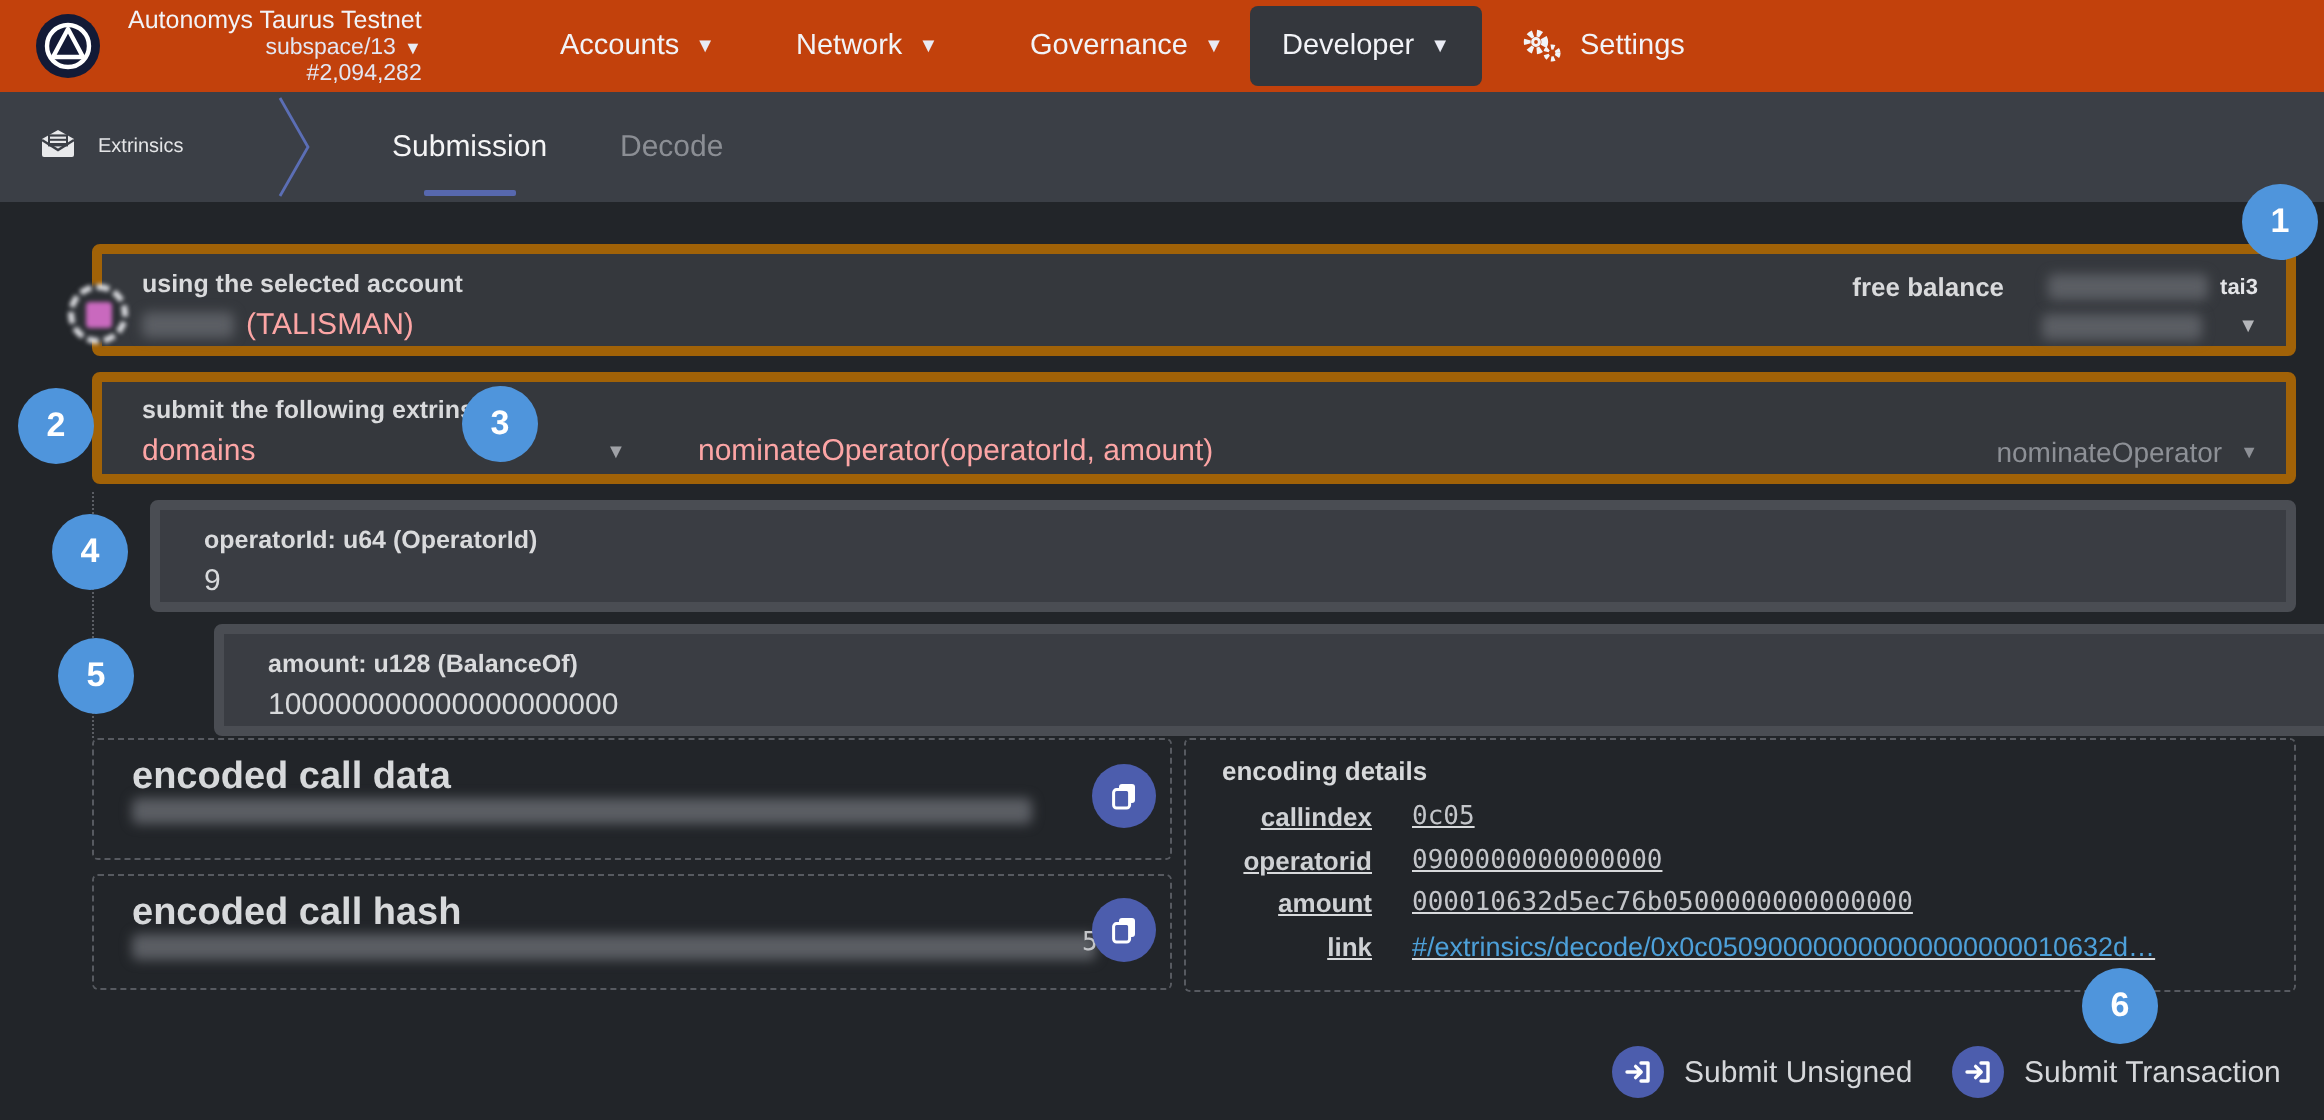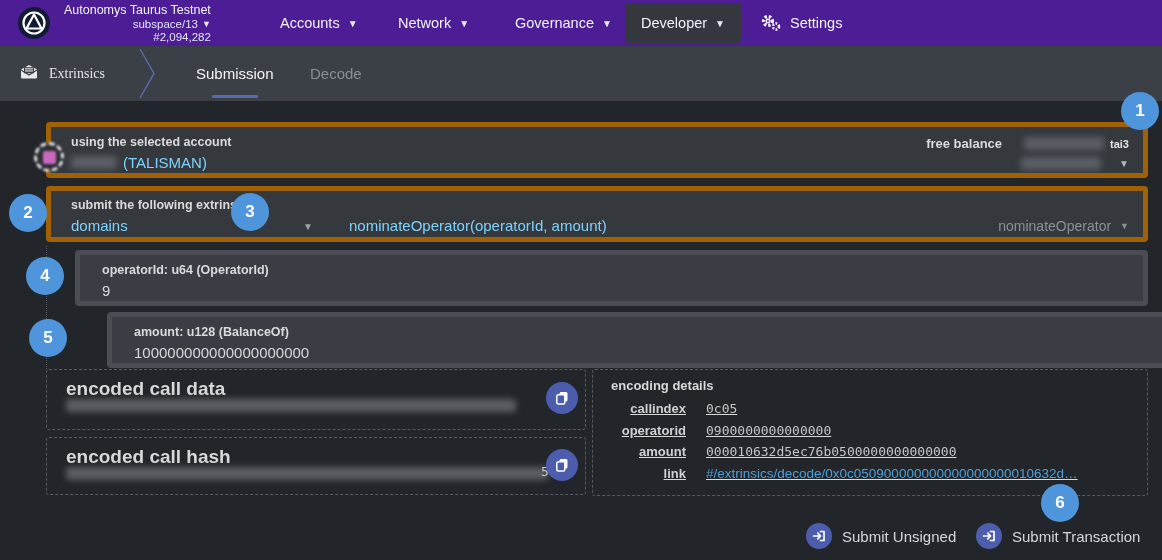--- a/index.html
+++ b/index.html
@@ -9,21 +9,21 @@
     background:#222529;
     color:#d8dadc;
     position:relative;
     overflow:hidden;
   }
   .mono { font-family:"DejaVu Sans Mono", monospace; }
 
   
   .navbar {
     position:absolute; left:0; top:0; width:1162px; height:46px;
-    background:#4c1d95;
+    background:#c2410c;
   }
   .logo { position:absolute; left:18px; top:7px; width:32px; height:32px; }
   .chain-col {
     position:absolute; left:64px; top:4px;
     display:flex; flex-direction:column; align-items:flex-end;
     color:#f2f3f7; line-height:13.5px;
   }
   .chain-name { font-size:12.5px; align-self:flex-start; }
   .chain-sub { font-size:11.5px; color:#e3e6f2; display:flex; align-items:center; gap:4px; }
   .chev { font-size:9px; color:#e9ebf4; }
@@ -36,36 +36,36 @@
     top:3px; height:40px; background:#34373d; border-radius:4px; padding:0 16px;
   }
   .gears { display:inline-flex; }
 
   
   .tabbar {
     position:absolute; left:0; top:46px; width:1162px; height:55px;
     background:#3b3f46;
   }
   .app-head { position:absolute; left:20px; top:0; height:55px; display:flex; align-items:center; gap:11px; }
-  .app-title { font-size:14px; color:#e4e5e7;font-family:Liberation Serif, serif; }
+  .app-title { font-size:10px; color:#e4e5e7; }
   .crumb-sep { position:absolute; left:138px; top:1px; }
   .tab { position:absolute; top:0; height:55px; display:flex; align-items:center; font-size:15px; cursor:pointer; }
   .tab-submission { left:196px; color:#f4f4f5; }
   .tab-submission .underline {
     position:absolute; left:50%; transform:translateX(-50%); bottom:3px;
     width:46px; height:3px; background:#5768ae; border-radius:1px;
   }
   .tab-decode { left:310px; color:#8b8e94; }
 
   
   .panel {
     position:absolute; background:#35383d; border:5px solid #a16207; border-radius:4px;
   }
   .panel-label { font-weight:bold; font-size:12.5px; color:#d9dadc; }
-  .panel-value { font-size:15px; color:#7dd3fc; }
+  .panel-value { font-size:15px; color:#fca5a5; }
   .blur-bar { background:#5b5e64; border-radius:3px; filter:blur(3px); }
 
   
   #box-account { left:46px; top:122px; width:1102px; height:56px; }
   .identicon {
     position:absolute; left:-17px; top:15px; width:30px; height:30px; border-radius:50%;
     border:3px dashed #dcdde1; display:flex; align-items:center; justify-content:center;
     filter:blur(1px); background:#2c2f34;
   }
   .identicon .sq { width:13px; height:13px; background:#c969be; border-radius:2px; }

